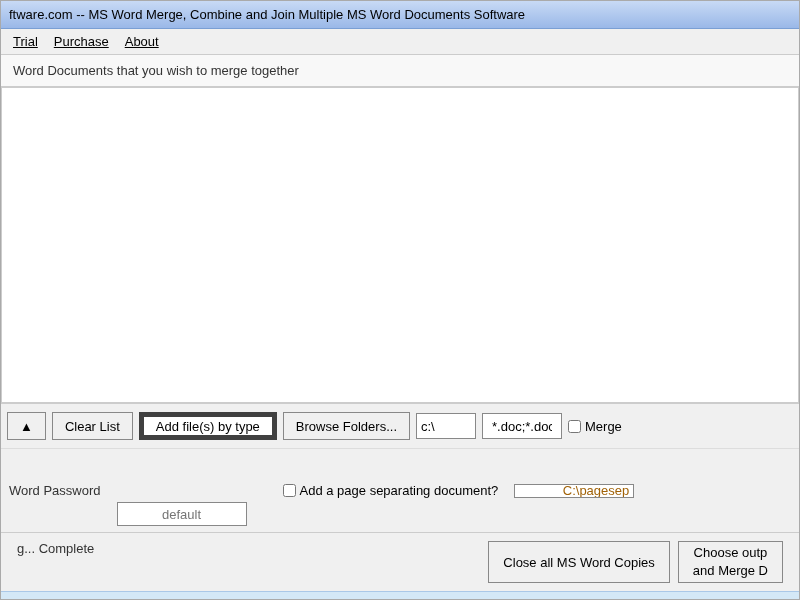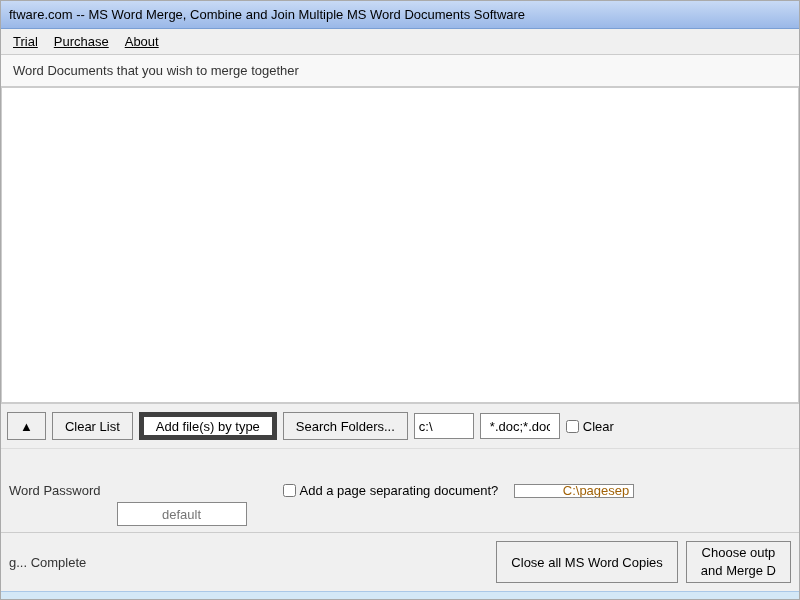--- a/index.html
+++ b/index.html
@@ -157,23 +157,22 @@
       padding: 2px 4px;
       height: 14px;
       width: 120px;
       background: #fff;
       color: #a16207;
       text-align: right;
     }
 
     .bottom-row {
       background: #f0f0f0;
-      padding: 8px 8px;
-      display: flex;
-      align-items: center;
+      padding: 8px 16px;
+      display: flex;
       gap: 8px;
       border-top: 1px solid #ccc;
     }
 
     .status-label {
       color: #333;
       font-size: 13px;
       flex: 1;
     }
 
@@ -232,27 +231,27 @@
     <button class="btn">
       <span>▲</span>
     </button>
     <button class="btn">
       <span>Clear List</span>
     </button>
     <button class="btn btn-highlighted">
       <span>Add file(s) by type</span>
     </button>
     <button class="btn">
-      <span>Search Folders...</span>
+      <span>Browse Folders...</span>
     </button>
     <input class="path-input" type="text" value="c:\" style="">
     <input class="ext-input" type="text" value="*.doc;*.doc" style="">
     <div class="search-checkbox">
       <input type="checkbox" style="">
-      <span>Clear</span>
+      <span>Merge</span>
     </div>
   </div>
 
   <div class="password-row">
     <span class="password-label">Word Password</span>
     <input class="password-input" type="text" placeholder="default" style="">
     <div class="separator-checkbox">
       <input type="checkbox" style="">
       <span>Add a page separating document?</span>
     </div>

